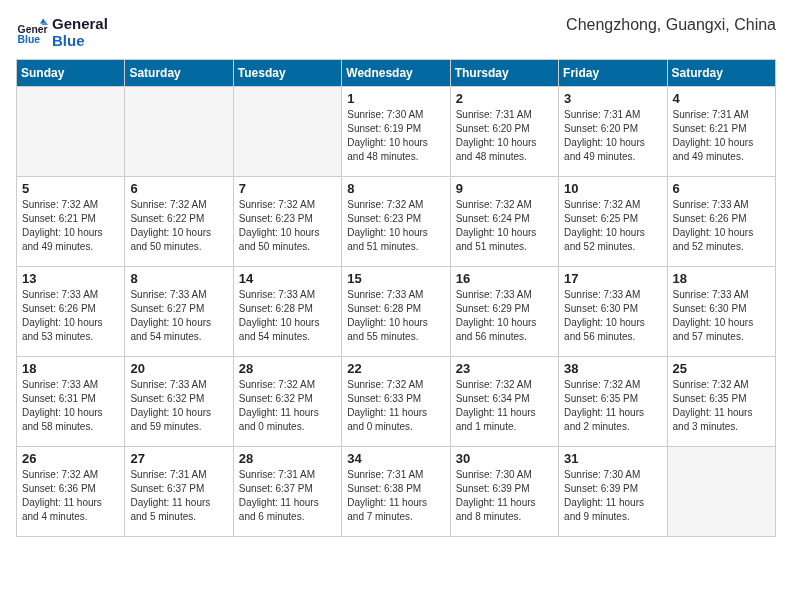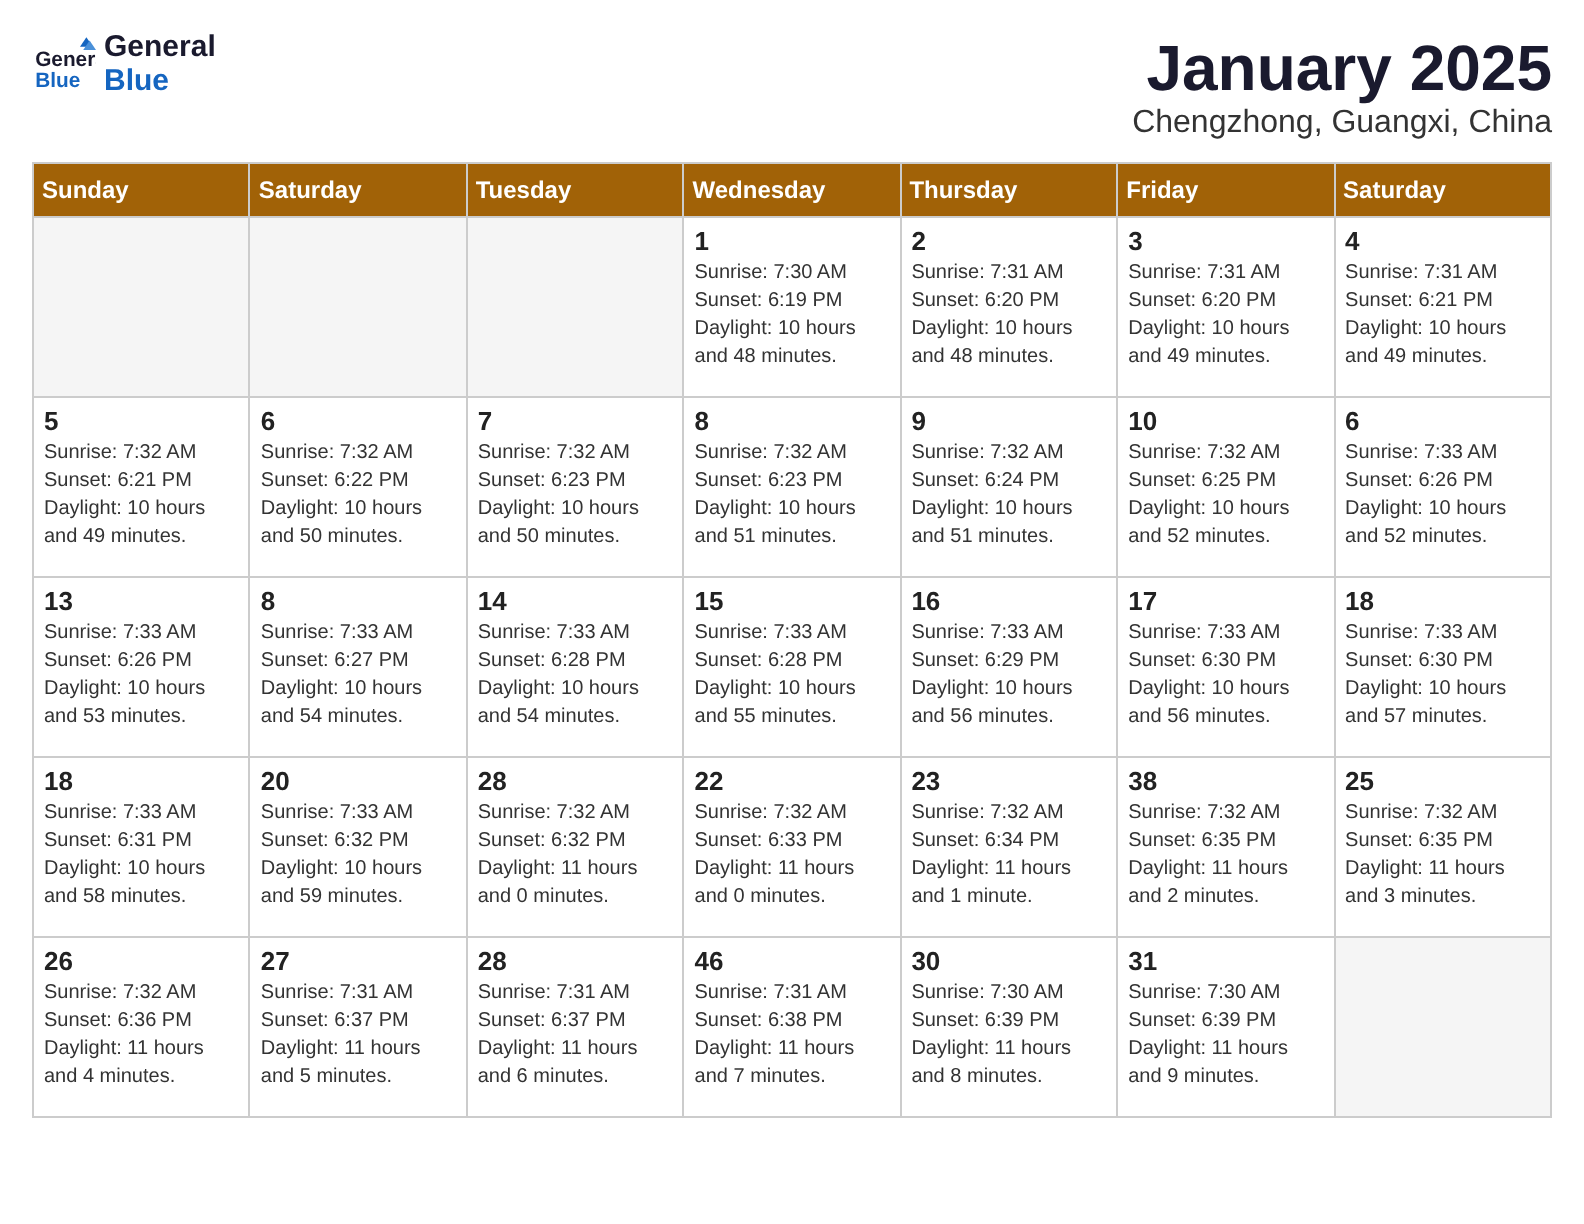--- a/index.html
+++ b/index.html
@@ -36,21 +36,21 @@
     .subtitle {
       font-size: 16px;
       color: #333;
     }
     table {
       width: 100%;
       border-collapse: collapse;
       table-layout: fixed;
     }
     th {
-      background-color: #a16207;
+      background-color: #0369a1;
       color: #fff;
       font-size: 12px;
       font-weight: bold;
       padding: 6px 4px;
       text-align: left;
       border: 1px solid #ccc;
     }
     td {
       vertical-align: top;
       border: 1px solid #ccc;
@@ -84,21 +84,20 @@
       <text x="2" y="33" font-size="13" font-weight="bold" fill="#1565c0">Blue</text>
       <polygon points="30,8 38,8 34,2" fill="#1565c0"></polygon>
       <polygon points="32,10 40,10 36,4" fill="#4a90d9"></polygon>
     </svg>
     <div>
       <div style="font-size:15px; font-weight:bold; color:#1a1a2e; line-height:1.1;">General</div>
       <div style="font-size:15px; font-weight:bold; color:#1565c0; line-height:1.1;">Blue</div>
     </div>
   </div>
   <div class="title-block">
-    <div class="month-title">January 2025</div>
     <div class="subtitle">Chengzhong, Guangxi, China</div>
   </div>
 </div>
 
 <table>
   <thead>
     <tr>
     <th>Sunday</th>
         <th>Saturday</th>
         <th>Tuesday</th>
@@ -311,21 +310,21 @@
 and 5 minutes.</div>
         </td>
         <td>
           <div class="day-number">28</div>
           <div class="day-info" style="white-space: pre-line;">Sunrise: 7:31 AM
 Sunset: 6:37 PM
 Daylight: 11 hours
 and 6 minutes.</div>
         </td>
         <td>
-          <div class="day-number">46</div>
+          <div class="day-number">34</div>
           <div class="day-info" style="white-space: pre-line;">Sunrise: 7:31 AM
 Sunset: 6:38 PM
 Daylight: 11 hours
 and 7 minutes.</div>
         </td>
         <td>
           <div class="day-number">30</div>
           <div class="day-info" style="white-space: pre-line;">Sunrise: 7:30 AM
 Sunset: 6:39 PM
 Daylight: 11 hours

